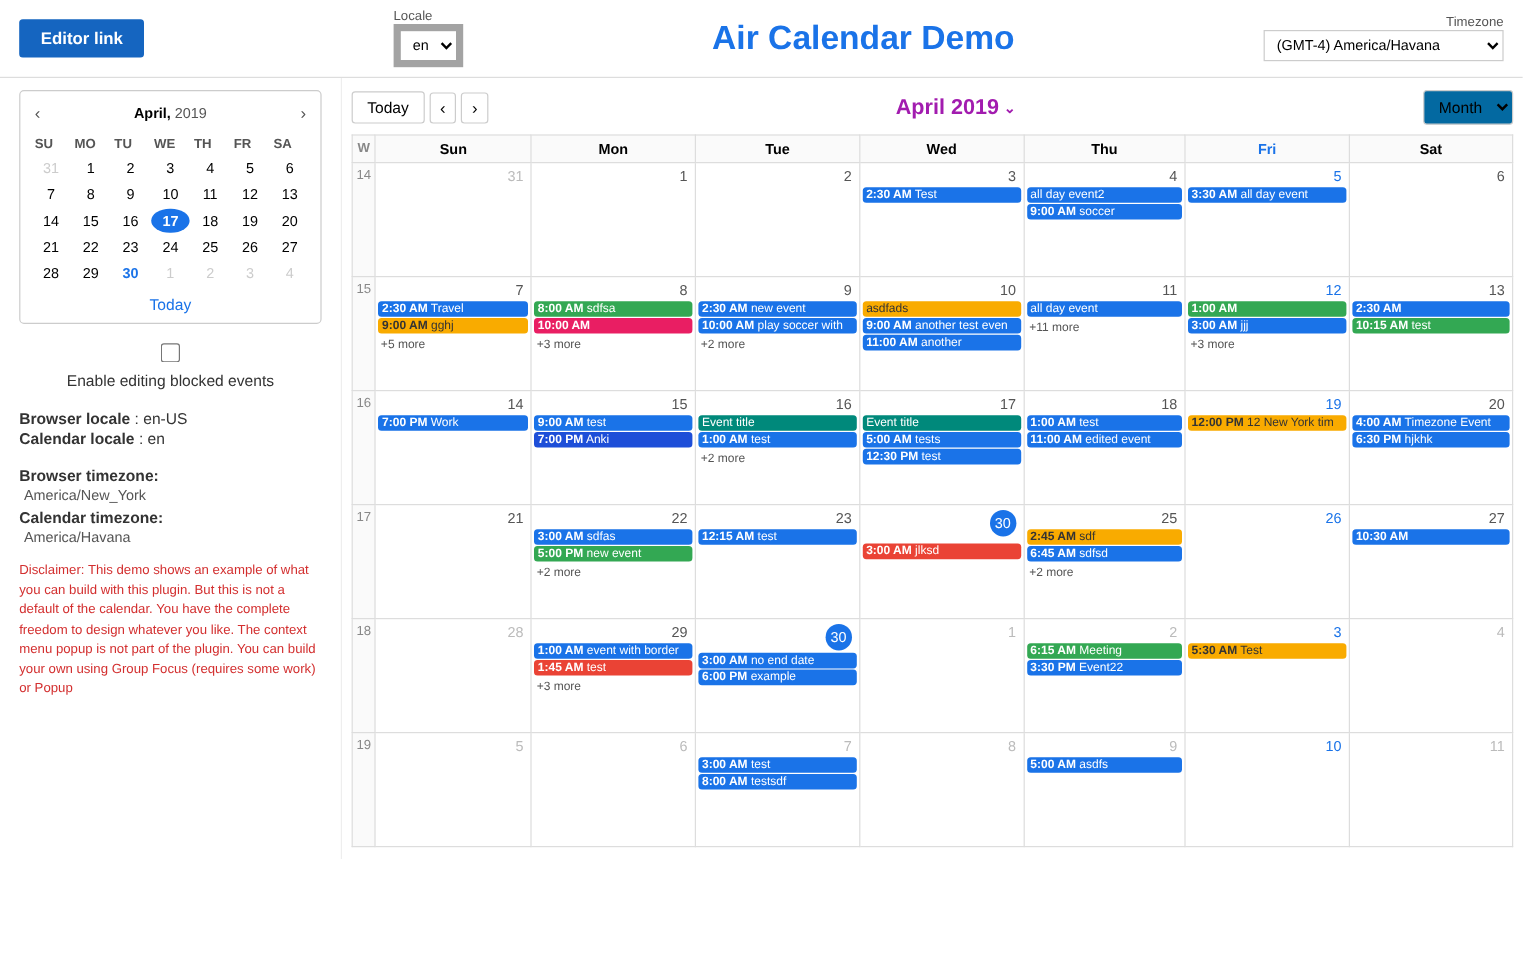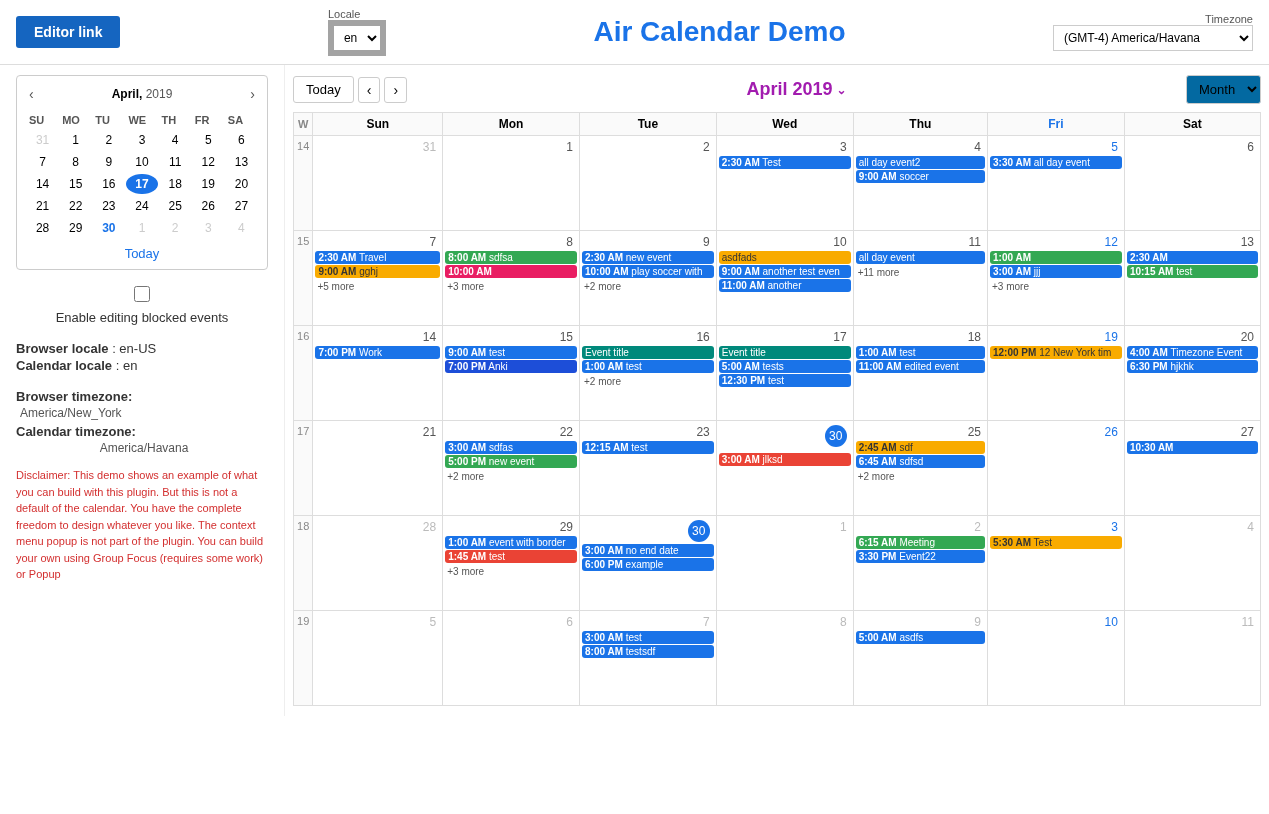--- a/index.html
+++ b/index.html
@@ -190,21 +190,21 @@
       </p>
     </div>
     <div class="tz-info">
       <p>
         <strong>Browser timezone:</strong>
       </p>
       <p class="sub" style="margin-left:4px;color:#555;font-size:12px;">America/New_York</p>
       <p style="margin-top:4px;">
         <strong>Calendar timezone:</strong>
       </p>
-      <p class="sub" style="margin-left:4px;color:#555;font-size:12px;text-align:center;">America/Havana</p>
+      <p class="sub" style="margin-left:4px;color:#555;font-size:12px;">America/Havana</p>
     </div>
 
     <p class="disclaimer">Disclaimer: This demo shows an example of what you can build with this plugin. But this is not a default of the calendar. You have the complete freedom to design whatever you like. The context menu popup is not part of the plugin. You can build your own using Group Focus (requires some work) or Popup</p>
   </div>
 
   <div class="calendar-area">
 
     <div class="cal-toolbar">
       <div class="cal-toolbar-left">
         <button class="today-btn">Today</button>

